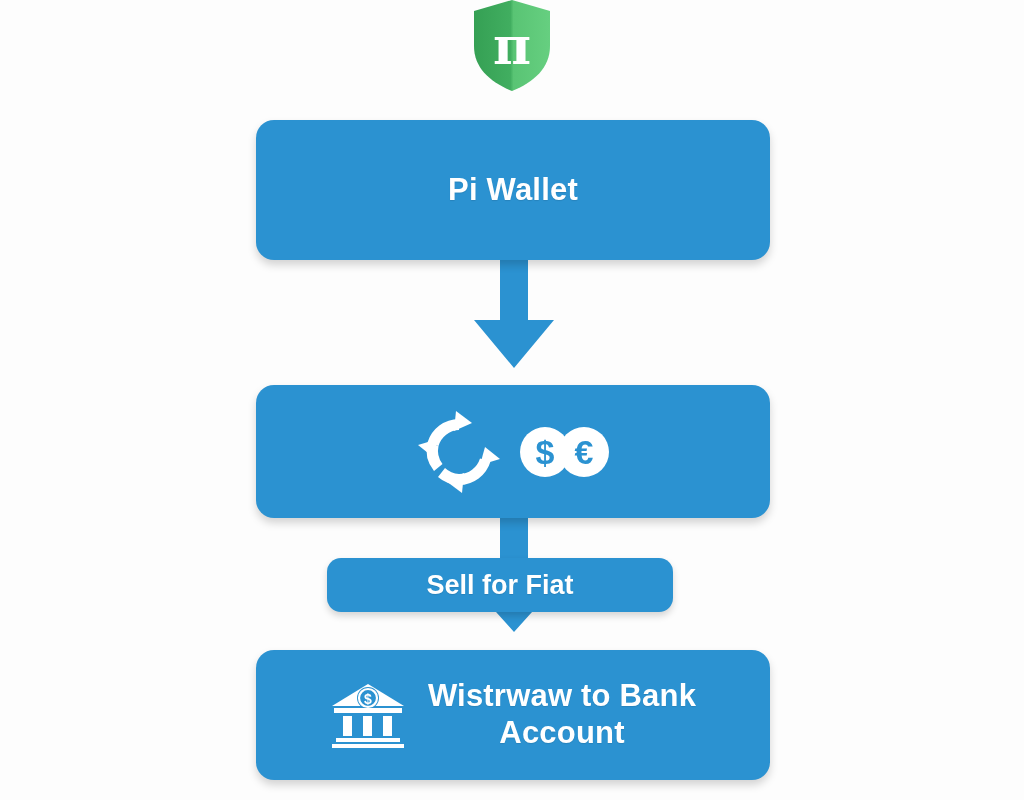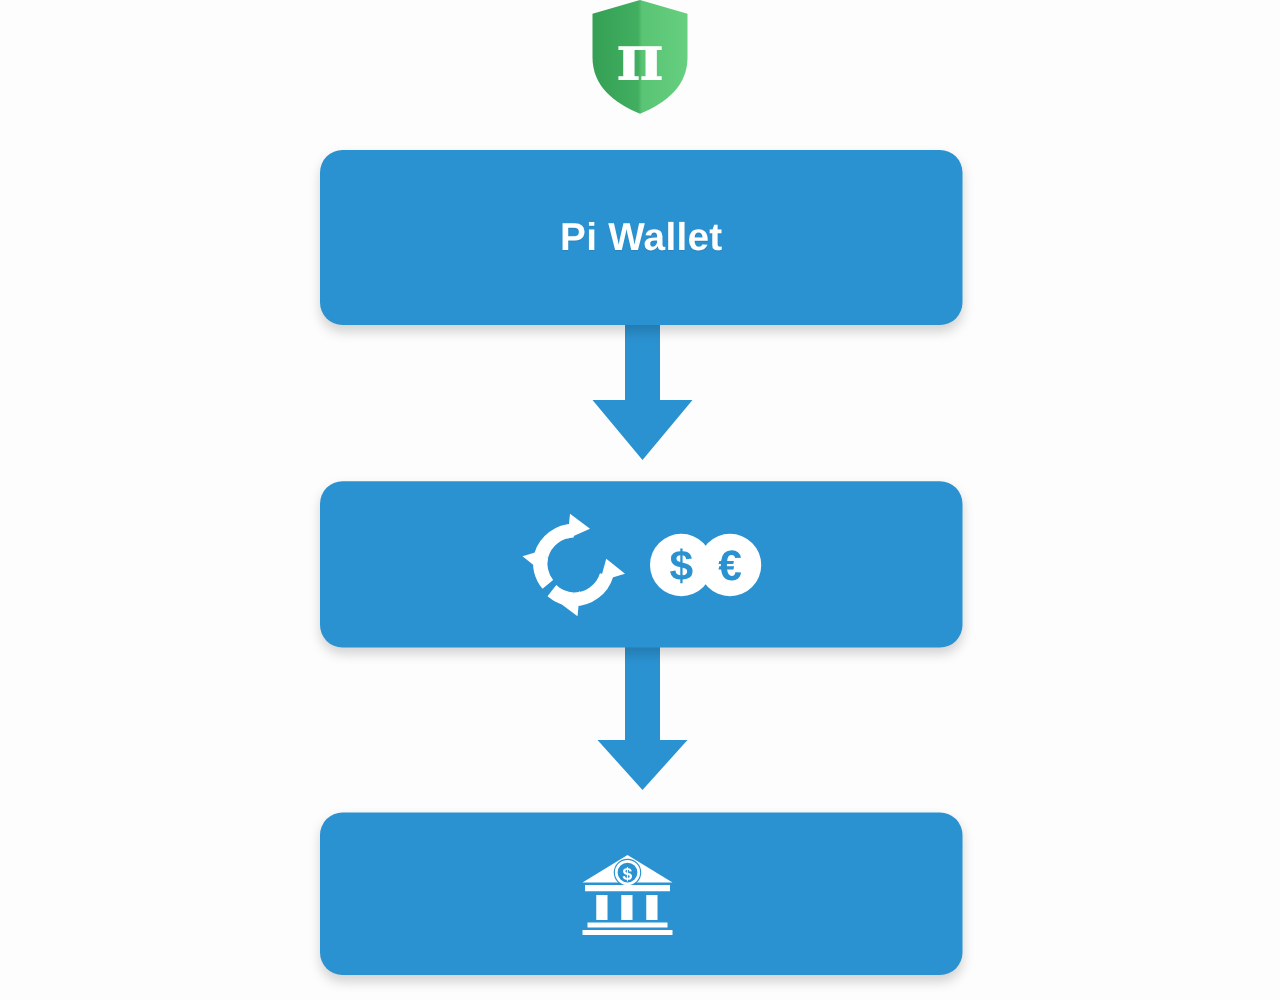--- a/index.html
+++ b/index.html
@@ -205,20 +205,23 @@
 
     </div>
   </div>
 
   <div class="arrow" id="arrow-2">
     <svg viewBox="0 0 96 118" width="96" height="118" aria-hidden="true">
       <path d="M34 0 H62 V76 H84 L48 116 L12 76 H34 Z" fill="#2b92d1"></path>
     </svg>
   </div>
 
+  <div id="pill-sell">
+    <span class="label">Sell for Fiat</span>
+  </div>
 
   <div class="flow-box" id="box-bank">
     <div class="row">
 
       <div class="icon-slot icon-left">
         <svg viewBox="0 0 76 66" width="76" height="66" aria-hidden="true">
 
           <path d="M38 2 L74 24 L2 24 Z" fill="#ffffff"></path>
 
           <circle cx="38" cy="16" r="11" fill="#2b92d1"></circle>
@@ -229,17 +232,23 @@
 
           <rect x="13" y="34" width="9" height="20" fill="#ffffff"></rect>
           <rect x="33" y="34" width="9" height="20" fill="#ffffff"></rect>
           <rect x="53" y="34" width="9" height="20" fill="#ffffff"></rect>
 
           <rect x="6" y="56" width="64" height="4" fill="#ffffff"></rect>
           <rect x="2" y="62" width="72" height="4" fill="#ffffff"></rect>
         </svg>
       </div>
 
+      <div class="text-slot">
+        <span class="label">
+          <span>Wistrwaw to Bank</span><br>
+          <span>Account</span>
+        </span>
+      </div>
 
     </div>
   </div>
 
 </div>
 
 </body></html>

